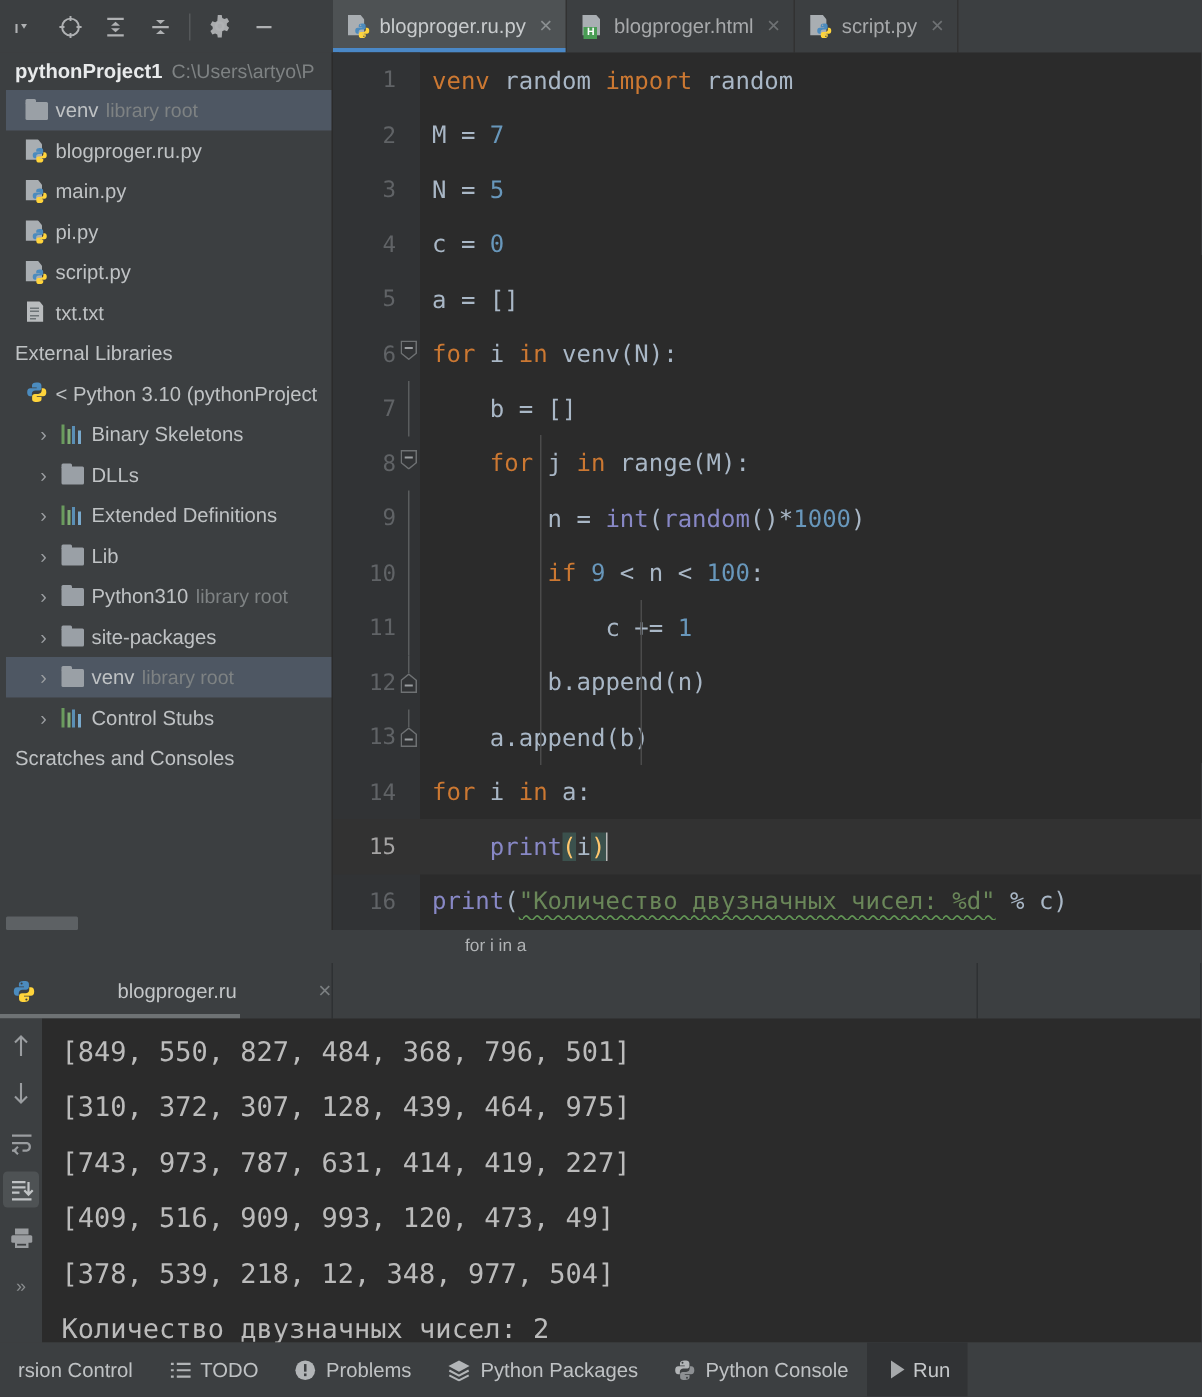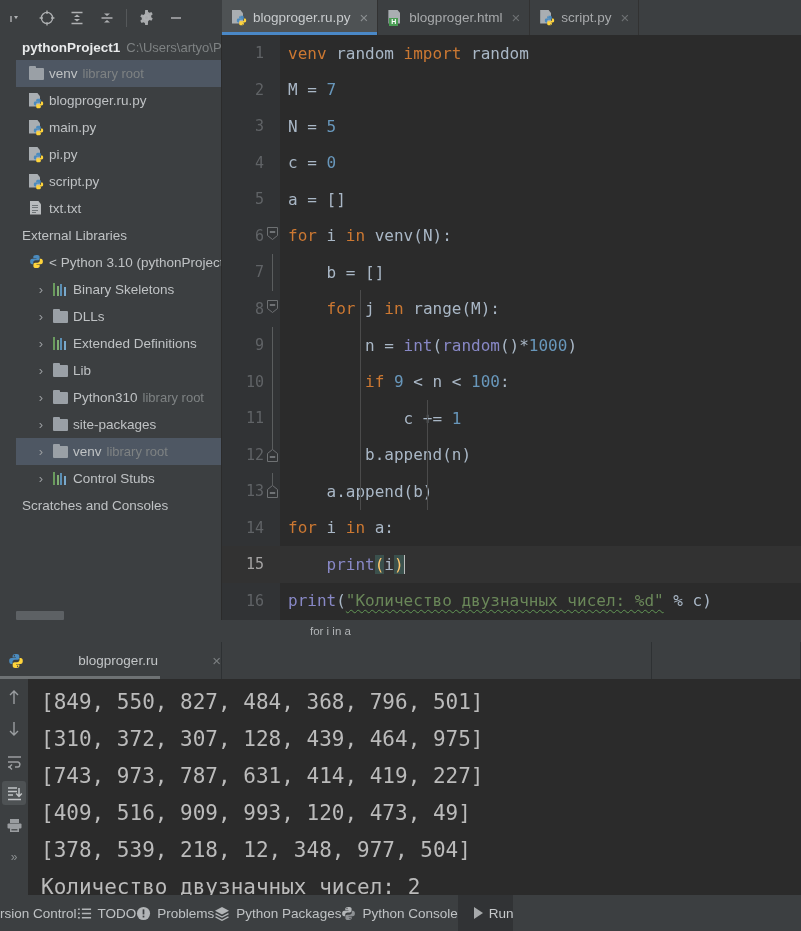--- a/index.html
+++ b/index.html
@@ -59,21 +59,21 @@
   }
   .txticon { position:relative; width:15px; height:16px; flex:none; }
   .txticon .sheet {
     position:absolute; left:1px; top:0; width:11px; height:14px; background:#b9bcbe;
     clip-path: polygon(0 0, 73% 0, 100% 26%, 100% 100%, 0 100%);
   }
   .txticon .l { position:absolute; background:#6e7477; height:1px; left:3px; width:6px; }
 
   
   .sidebar {
-    position:absolute; left:16px; top:35px; width:222px; height:585px;
+    position:absolute; left:4px; top:35px; width:222px; height:585px;
     background:#3c3f41; overflow:hidden;
   }
   .proj-header {
     height:25px; display:flex; align-items:center; gap:6px; padding-left:6px;
     font-size:13.5px; color:#d7d9da; white-space:nowrap;
   }
   .proj-header .pname { font-weight:bold; color:#e8eaeb; }
   .proj-header .ppath { color:#7e8283; font-size:13px; }
 
   .tree-row {
@@ -170,30 +170,30 @@
   }
   .rg-btn { width:24px; height:24px; display:flex; align-items:center; justify-content:center; color:#9a9da0; border-radius:3px; }
   .rg-btn.on { background:#4e5254; color:#c0c3c5; }
 
   .console {
     position:absolute; left:28px; top:37px; width:773px; height:216px;
     background:#2b2b2b; overflow:hidden; padding-top:4px;
   }
   .cons-line {
     height:37px; display:flex; align-items:center; padding-left:13px;
-    font-family:"DejaVu Sans Mono", monospace; font-size:21px; color:#bbbbbb; white-space:pre;
+    font-family:"DejaVu Sans Mono", monospace; font-size:18px; color:#bbbbbb; white-space:pre;
   }
 
   
   .statusbar {
     position:absolute; left:0; top:895px; width:801px; height:36px;
     background:#3c3f41; display:flex; align-items:center;
   }
   .sb-item {
-    display:flex; align-items:center; gap:6px; padding:0 0; height:36px;
+    display:flex; align-items:center; gap:6px; padding:0 12px; height:36px;
     font-size:13.5px; color:#bfc2c4; white-space:nowrap;
   }
   .sb-item.run-item { background:#313335; color:#c6c9cb; padding-left:16px; }
   .sb-tri { width:0; height:0; border-left:9px solid #a6a9ab; border-top:6px solid transparent; border-bottom:6px solid transparent; }
 </style>
 </head>
 <body>
 
 <div id="app">
 

